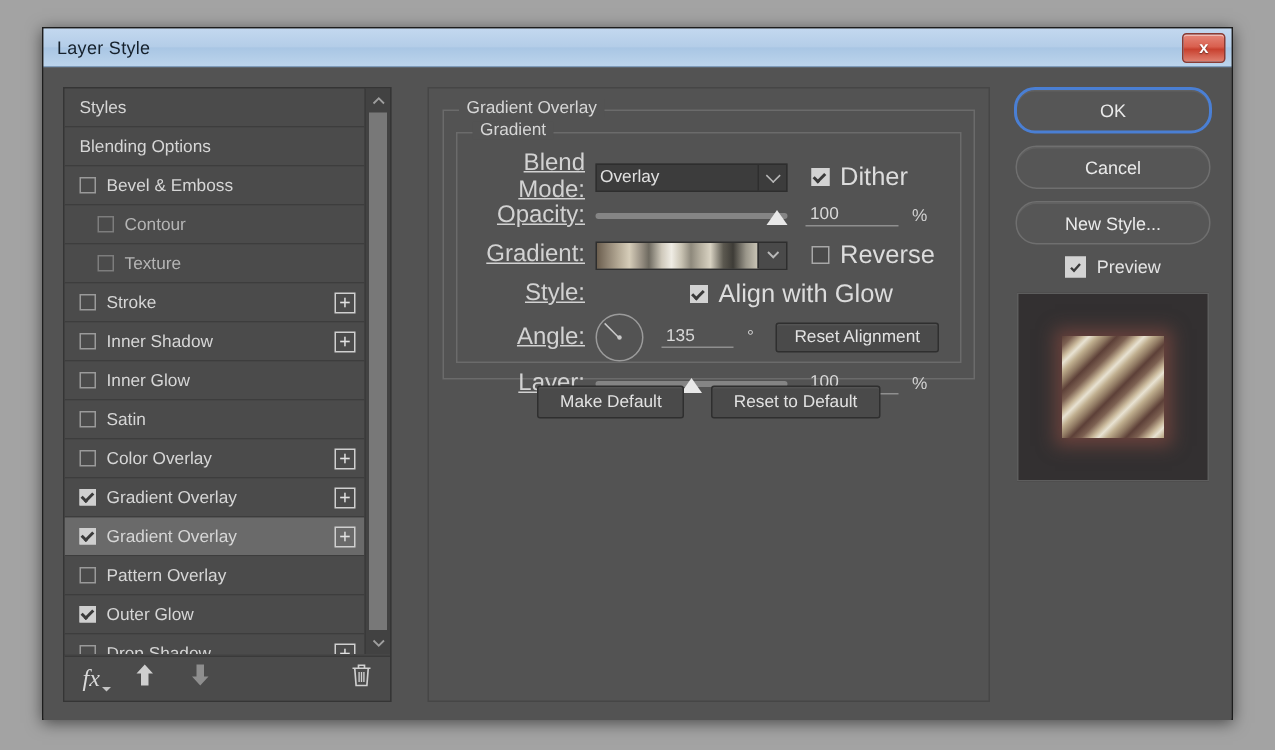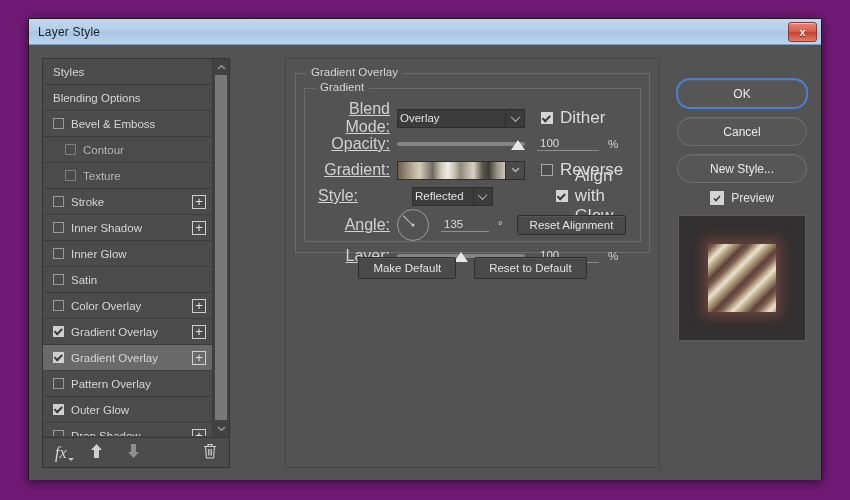--- a/index.html
+++ b/index.html
@@ -2,21 +2,21 @@
 <html><head>
 <meta charset="utf-8">
 <style>
   html, body {
     margin: 0; padding: 0;
     width: 850px; height: 500px;
     background: #2b2b2b;
     font-family: "Liberation Sans", sans-serif;
     overflow: hidden;
   }
-  .desktop { position: relative; width: 850px; height: 500px; background: #701a75; }
+  .desktop { position: relative; width: 850px; height: 500px; background: #a3a3a3; }
 
   
   .window {
     position: absolute; left: 28px; top: 18px;
     width: 794px; height: 462px;
     background: #535353;
     border: 1px solid #1d1d1d;
     box-shadow: 0 2px 10px rgba(0,0,0,.55);
     box-sizing: border-box;
   }
@@ -42,21 +42,21 @@
     cursor: pointer;
   }
   .close-x { font-size: 11px; font-weight: bold; color: #fff; line-height: 1;
              text-shadow: 0 1px 1px rgba(0,0,0,.5); }
 
   .body-area { position: relative; width: 100%; height: 435px; background: #535353; }
 
   
   .styles-panel {
     position: absolute; left: 13px; top: 13px;
-    width: 188px; height: 410px;
+    width: 219px; height: 410px;
     background: #464646;
     border: 1px solid #353535;
     box-sizing: border-box;
   }
   .styles-list {
     position: absolute; left: 0; top: 0; right: 17px; bottom: 31px;
     overflow: hidden;
   }
   .style-row {
     height: 26px; display: flex; align-items: center;
@@ -208,21 +208,21 @@
 
   .btn {
     background: #4a4a4a; border: 1px solid #2f2f2f; border-radius: 2px;
     font-size: 11.5px; color: #e2e2e2; padding: 4px 14px; cursor: pointer;
     box-shadow: inset 0 1px 0 rgba(255,255,255,.06);
   }
   .defaults-row { position: absolute; left: 0; right: 0; top: 198px;
                   display: flex; justify-content: center; gap: 18px; }
 
   
-  .right { position: absolute; left: 645px; top: 13px; width: 136px; margin-top: 20px; }
+  .right { position: absolute; left: 645px; top: 13px; width: 136px; }
   .rbtn {
     width: 128px; height: 27px; margin: 0 auto 8px auto;
     background: #565656; border: 1px solid #6f6f6f; border-radius: 14px;
     display: flex; align-items: center; justify-content: center;
     font-size: 12px; color: #eaeaea; cursor: pointer;
     box-shadow: inset 0 1px 0 rgba(255,255,255,.07);
   }
   .rbtn.primary { border: 2px solid #4a7fd4; }
   .preview-row { display: flex; align-items: center; justify-content: center; margin-top: 4px; }
   .preview-row .ol { font-size: 12px; color: #e4e4e4; }
@@ -411,24 +411,20 @@
                 </div>
               </div>
               <div class="chk-opt" style="margin-left:16px;">
                 <span class="cb2"></span>
                 <span class="ol">Reverse</span>
               </div>
             </div>
 
             <div class="frow" style="top:96px;gap:47px;">
               <span class="flabel">Style:</span>
-              <div class="select" style="width:128px;">
-                <span class="sv">Reflected</span>
-                <span class="chev"></span>
-              </div>
               <div class="chk-opt" style="margin-left:16px;">
                 <span class="cb2 on"></span>
                 <span class="ol">Align with Glow</span>
               </div>
             </div>
 
             <div class="frow" style="top:120px; height:32px;">
               <span class="flabel">Angle:</span>
               <div class="dial">
                 <div class="dial-line" id="dial-line" style="transform: rotate(-135deg);"></div>

